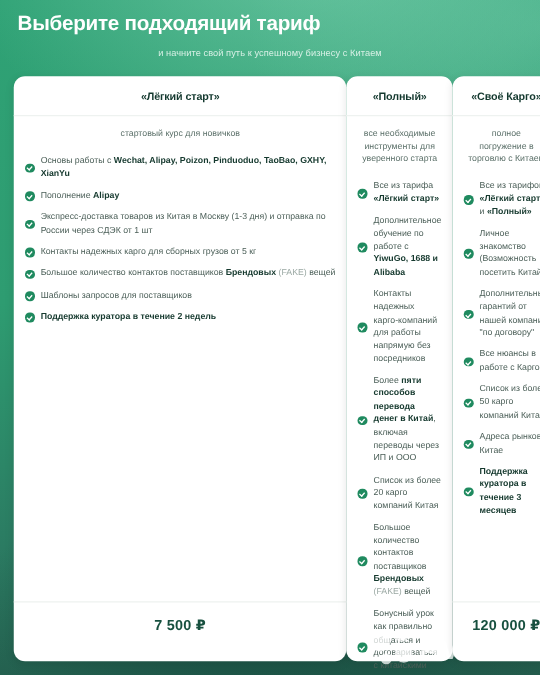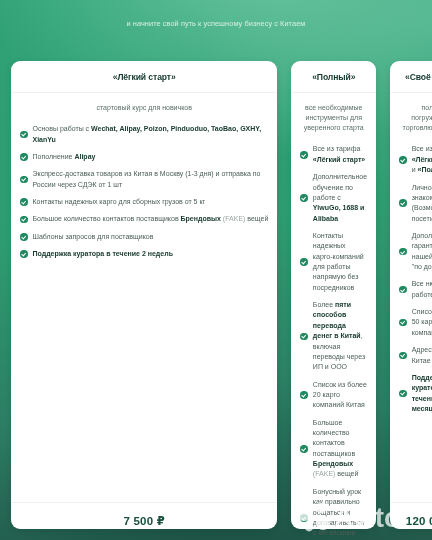--- a/index.html
+++ b/index.html
@@ -23,21 +23,21 @@
   .h-title{
     color:#ffffff;font-size:16.5px;font-weight:bold;letter-spacing:-.2px;
     line-height:1.15;margin:0;
   }
   .h-sub{
     color:#d5efe4;font-size:7.4px;font-weight:normal;margin:9px 0 0 0;
     letter-spacing:.05px;
     text-align:center;
   }
 
-  .cards{position:absolute;left:11px;top:61px;right:11px;bottom:11px;display:flex;gap:14px;}
+  .cards{position:absolute;left:11px;top:61px;right:11px;bottom:11px;display:flex;}
   .card{
     flex:1 1 0;background:#ffffff;border-radius:9px;
     display:flex;flex-direction:column;
     box-shadow:0 2px 7px rgba(0,0,0,.10);
     position:relative;
   }
   .card-title{
     text-align:center;color:#14392f;font-size:8.6px;font-weight:bold;
     padding:11px 6px 10px 6px;letter-spacing:-.1px;
     border-bottom:1px solid #eef2f0;
@@ -67,36 +67,37 @@
     color:#4a5e57;font-size:7px;line-height:1.48;
     white-space:pre-wrap;
   }
   .feat-txt b{color:#15392e;font-weight:bold;}
   .feat-txt .muted{color:#9aa8a3;font-weight:normal;}
   .overflow .feat-txt{white-space:nowrap;overflow:visible;}
 
   .price{
     border-top:1px solid #eef2f0;
     text-align:center;color:#17503f;font-size:11.5px;font-weight:bold;
-    padding:11px 4px 1px 4px;letter-spacing:.2px;
+    padding:11px 4px 22px 4px;letter-spacing:.2px;
   }
 
   .watermark{
     position:absolute;right:2px;bottom:1px;width:146px;height:48px;
     pointer-events:none;opacity:.80;
   }
 </style>
 </head>
 <body>
 
 <div id="bg"></div>
 
 <div id="root">
 
   <div class="header">
+    <div class="h-title">Выберите подходящий тариф</div>
     <div class="h-sub">и начните свой путь к успешному бизнесу с Китаем</div>
   </div>
 
   <div class="cards" id="cards">
       <div class="card">
         <div class="card-title">«Лёгкий старт»</div>
         <div class="card-sub">стартовый курс для новичков</div>
         <ul class="feats">
           <li class="feat">
             <span class="chk"></span>

